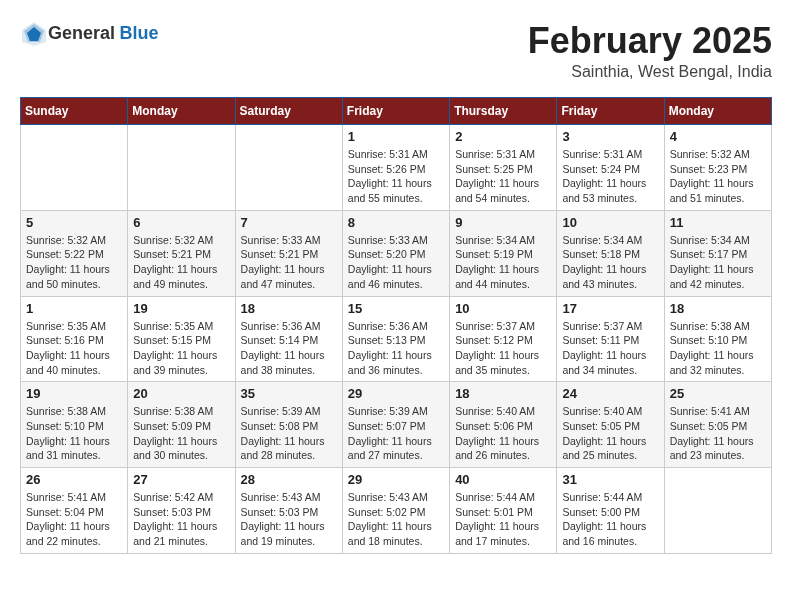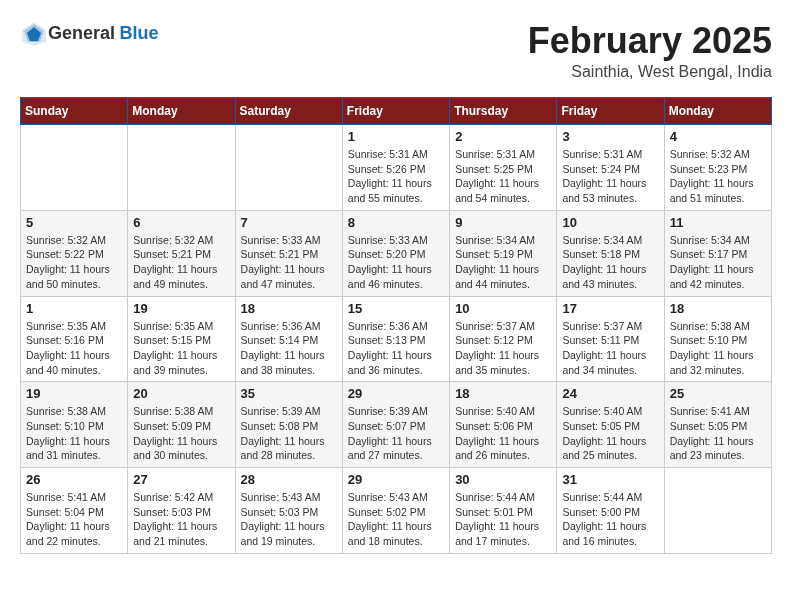--- a/index.html
+++ b/index.html
@@ -334,21 +334,21 @@
 and 19 minutes.</div>
         </td>
         <td>
           <div class="day-number">29</div>
           <div class="day-info" style="white-space: pre-line;">Sunrise: 5:43 AM
 Sunset: 5:02 PM
 Daylight: 11 hours
 and 18 minutes.</div>
         </td>
         <td>
-          <div class="day-number">30</div>
+          <div class="day-number">40</div>
           <div class="day-info" style="white-space: pre-line;">Sunrise: 5:44 AM
 Sunset: 5:01 PM
 Daylight: 11 hours
 and 17 minutes.</div>
         </td>
         <td>
           <div class="day-number">31</div>
           <div class="day-info" style="white-space: pre-line;">Sunrise: 5:44 AM
 Sunset: 5:00 PM
 Daylight: 11 hours

